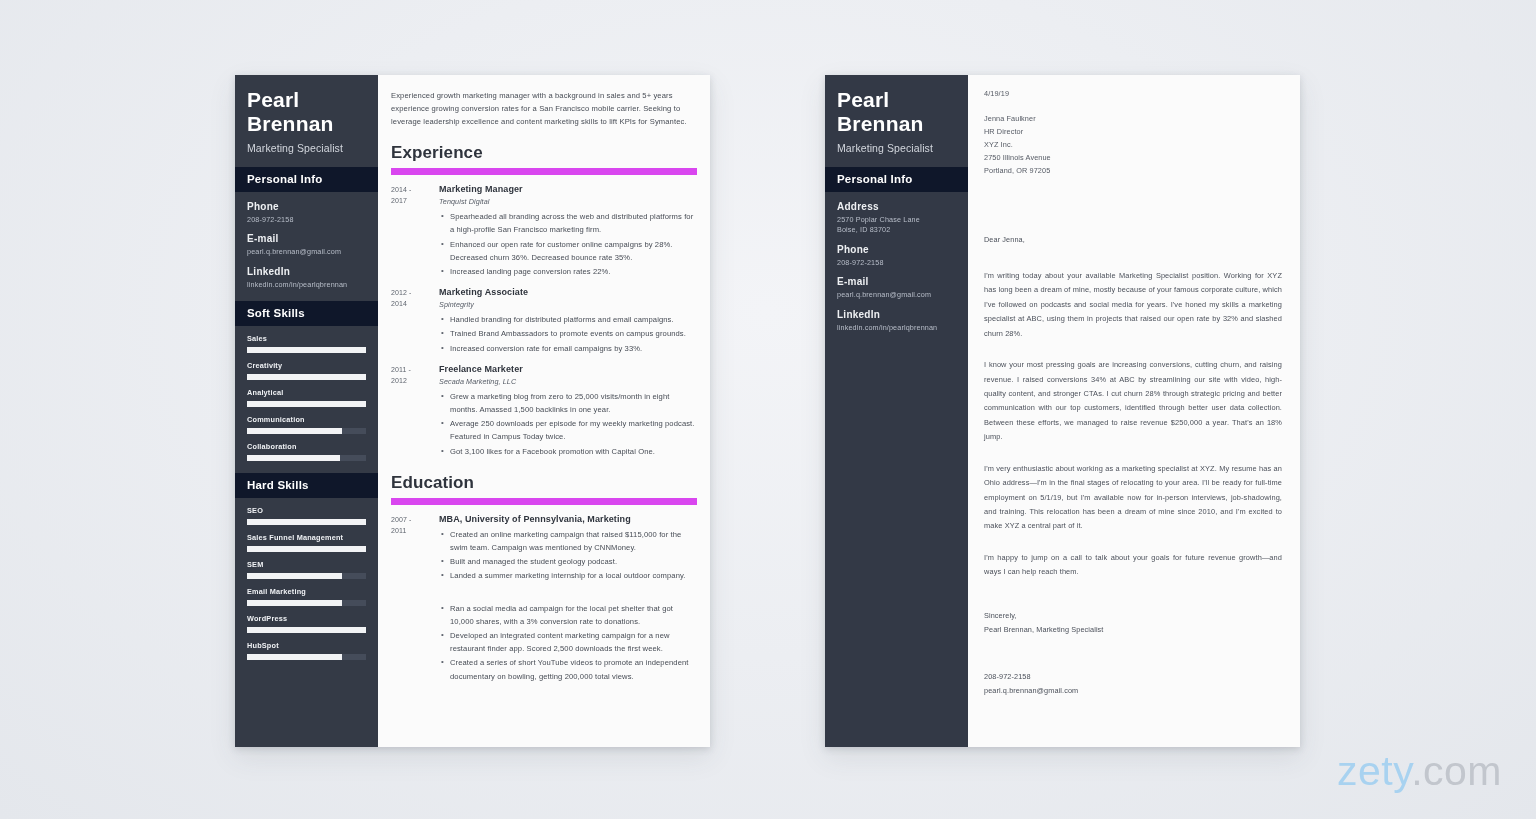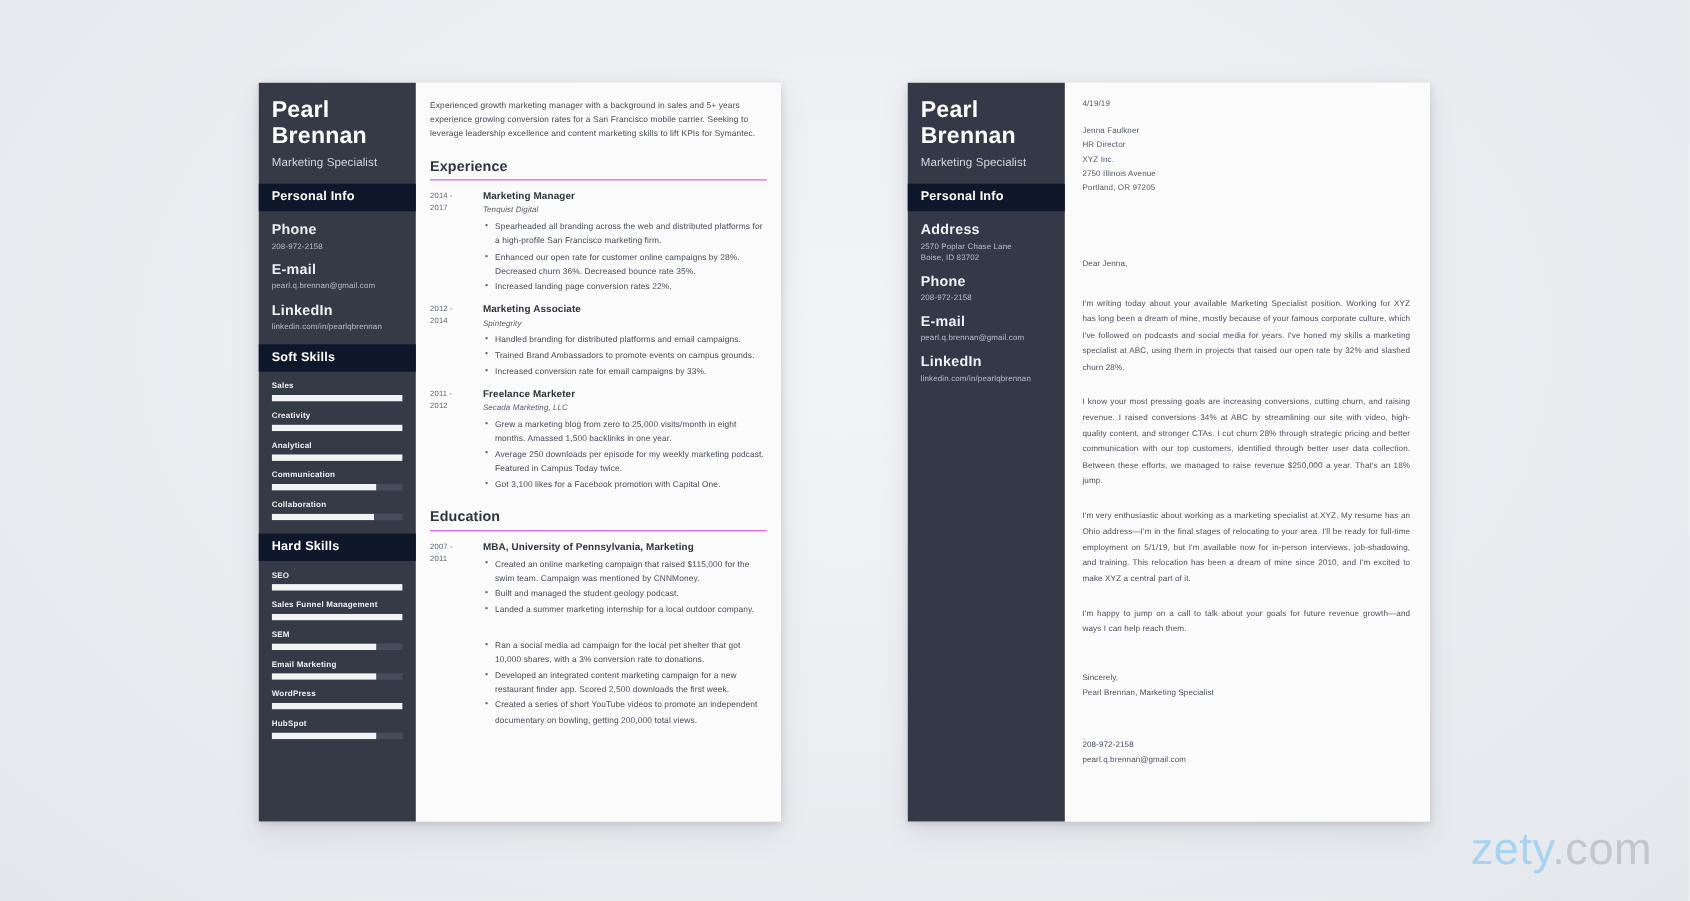--- a/index.html
+++ b/index.html
@@ -46,21 +46,21 @@
   }
   .side-head {
     background: #0f172a;
     font-size: 11.5px; font-weight: bold;
     padding: 6px 12px 7px 12px;
     letter-spacing: .2px;
     color: #ffffff;
   }
   .side-block { padding: 9px 12px 2px 12px; }
   .fld-label {
-    font-size: 13px; font-weight: bold; color: #eef0f3;
+    font-size: 10px; font-weight: bold; color: #eef0f3;
     letter-spacing: .25px; margin-top: 8px;
   }
   .fld-label:first-child { margin-top: 0; }
   .fld-value {
     font-size: 7.2px; color: #b9bfca; margin-top: 3px;
     letter-spacing: .15px; line-height: 1.45;
   }
 
   
   .skills-wrap { padding: 8px 12px 10px 12px; }
@@ -82,22 +82,22 @@
     color: #3a3f48;
   }
   .summary {
     font-size: 7.6px; line-height: 1.72; color: #474c55;
     letter-spacing: .12px;
   }
   .sec {
     margin-top: 15px;
   }
   .sec-title {
-    font-size: 13px; font-weight: bold; color: #2f343d;
-    padding-bottom: 5px; border-bottom: 1px solid #d946ef;
+    font-size: 17px; font-weight: bold; color: #2f343d;
+    padding-bottom: 5px; border-bottom: 7px solid #d946ef;
     letter-spacing: .1px;
   }
   .entry { display: flex; margin-top: 9px; }
   .entry-dates {
     flex: 0 0 48px; font-size: 7px; color: #5e646e;
     line-height: 1.55; padding-top: 1px; letter-spacing:.1px;
   }
   .entry-body { flex: 1; }
   .job-title {
     font-size: 9px; font-weight: bold; color: #2f343d; letter-spacing: .1px;

